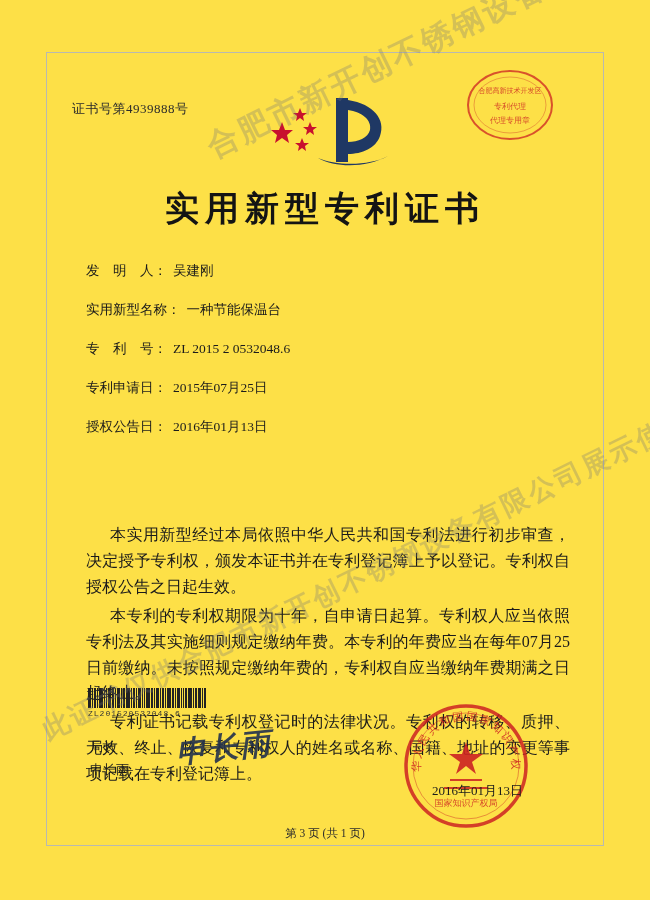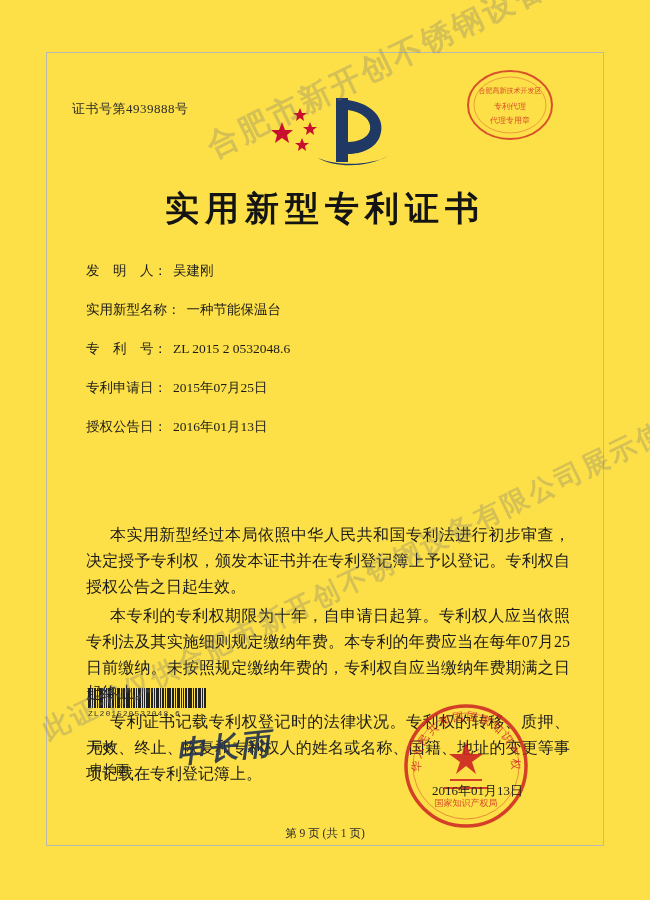--- a/index.html
+++ b/index.html
@@ -339,20 +339,20 @@
         </g>
         <g fill="none" stroke="#cc2222" stroke-width="2" opacity="0.85">
           <path d="M42 86 h44"></path>
           <path d="M48 78 h32"></path>
         </g>
         <text x="64" y="104" text-anchor="middle" font-family="DejaVu Sans, sans-serif" font-size="9" fill="#cc2222" opacity="0.8">国家知识产权局</text>
       </svg>
     </div>
     <div class="seal-date">2016年01月13日</div>
 
-    <div class="footer">第 9 页 (共 1 页)</div>
+    <div class="footer">第 3 页 (共 1 页)</div>
 
   </div>
 
   <div class="wm wm1">合肥市新开创不锈钢设备有限公司，未经授权</div>
   <div class="wm wm2">此证书仅供合肥市新开创不锈钢设备有限公司展示使用，盗用无效</div>
 
 </div>
 
 </body></html>

